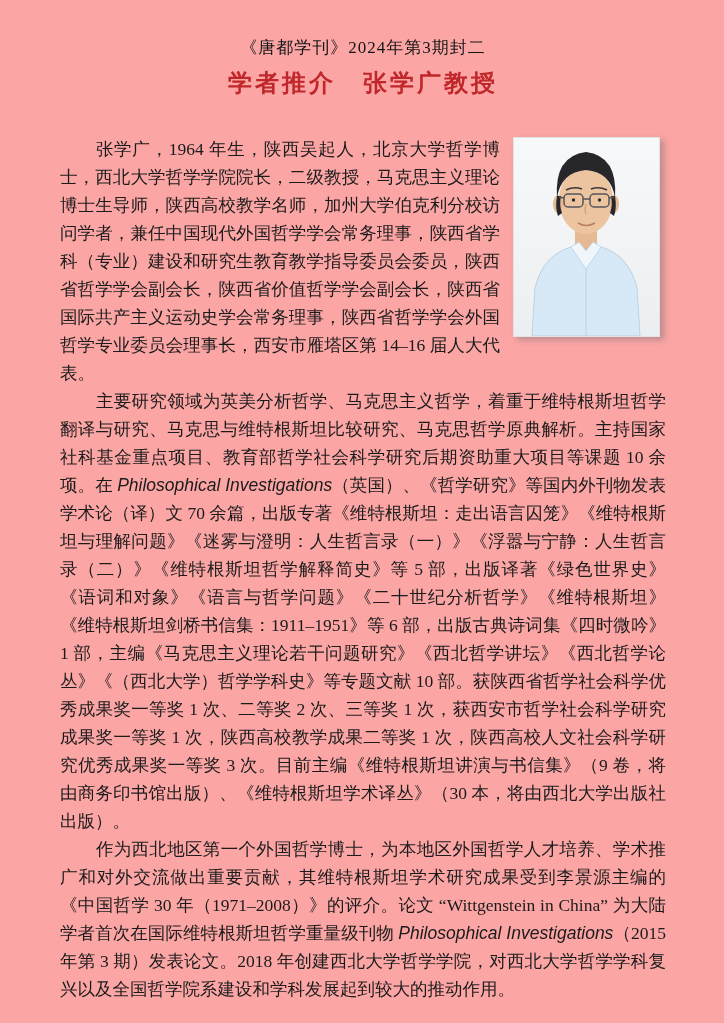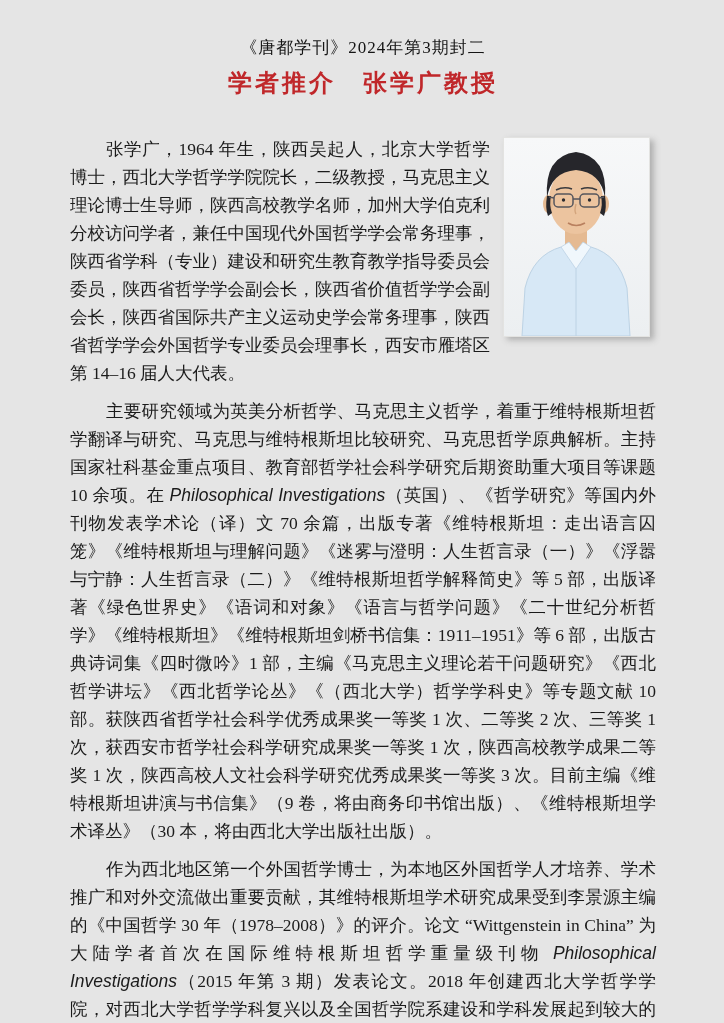--- a/index.html
+++ b/index.html
@@ -5,21 +5,21 @@
   html, body {
     margin: 0;
     padding: 0;
     background: #ffffff;
   }
   .page {
     position: relative;
     width: 724px;
     height: 1023px;
     box-sizing: border-box;
-    background: #e5e5e5;
+    background: #fca5a5;
     padding: 36px 58px 30px 60px;
     font-family: "Liberation Serif", "DejaVu Serif", serif;
     color: #1b1b1b;
     overflow: hidden;
   }
   .header-line {
     text-align: center;
     font-size: 17px;
     letter-spacing: 1px;
     color: #151515;
@@ -35,21 +35,21 @@
     line-height: 32px;
   }
   .content {
     margin-top: 36px;
     font-size: 17.5px;
     line-height: 28px;
     text-align: justify;
     text-justify: inter-ideograph;
   }
   .content p {
-    margin: 10px;
+    margin: 0;
     text-indent: 2.05em;
   }
   .latin-italic {
     font-style: italic;
     font-family: Liberation Sans, sans-serif;
   }
   .photo-wrap {
     float: right;
     width: 145px;
     height: 198px;
@@ -118,17 +118,17 @@
         </svg>
       </span>
       <span>张学广，1964 年生，陕西吴起人，北京大学哲学博士，西北大学哲学学院院长，二级教授，马克思主义理论博士生导师，陕西高校教学名师，加州大学伯克利分校访问学者，兼任中国现代外国哲学学会常务理事，陕西省学科（专业）建设和研究生教育教学指导委员会委员，陕西省哲学学会副会长，陕西省价值哲学学会副会长，陕西省国际共产主义运动史学会常务理事，陕西省哲学学会外国哲学专业委员会理事长，西安市雁塔区第 14–16 届人大代表。</span>
     </p>
 
     <p>
       <span>主要研究领域为英美分析哲学、马克思主义哲学，着重于维特根斯坦哲学翻译与研究、马克思与维特根斯坦比较研究、马克思哲学原典解析。主持国家社科基金重点项目、教育部哲学社会科学研究后期资助重大项目等课题 10 余项。在 </span><i class="latin-italic">Philosophical Investigations</i><span>（英国）、《哲学研究》等国内外刊物发表学术论（译）文 70 余篇，出版专著《维特根斯坦：走出语言囚笼》《维特根斯坦与理解问题》《迷雾与澄明：人生哲言录（一）》《浮嚣与宁静：人生哲言录（二）》《维特根斯坦哲学解释简史》等 5 部，出版译著《绿色世界史》《语词和对象》《语言与哲学问题》《二十世纪分析哲学》《维特根斯坦》《维特根斯坦剑桥书信集：1911–1951》等 6 部，出版古典诗词集《四时微吟》1 部，主编《马克思主义理论若干问题研究》《西北哲学讲坛》《西北哲学论丛》《（西北大学）哲学学科史》等专题文献 10 部。获陕西省哲学社会科学优秀成果奖一等奖 1 次、二等奖 2 次、三等奖 1 次，获西安市哲学社会科学研究成果奖一等奖 1 次，陕西高校教学成果二等奖 1 次，陕西高校人文社会科学研究优秀成果奖一等奖 3 次。目前主编《维特根斯坦讲演与书信集》（9 卷，将由商务印书馆出版）、《维特根斯坦学术译丛》（30 本，将由西北大学出版社出版）。</span>
     </p>
 
     <p>
-      <span>作为西北地区第一个外国哲学博士，为本地区外国哲学人才培养、学术推广和对外交流做出重要贡献，其维特根斯坦学术研究成果受到李景源主编的《中国哲学 30 年（1978–2008）》的评介。论文 “Wittgenstein in China” 为大陆学者首次在国际维特根斯坦哲学重量级刊物 </span><i class="latin-italic">Philosophical Investigations</i><span>（2015 年第 3 期）发表论文。2018 年创建西北大学哲学学院，对西北大学哲学学科复兴以及全国哲学院系建设和学科发展起到较大的推动作用。</span>
+      <span>作为西北地区第一个外国哲学博士，为本地区外国哲学人才培养、学术推广和对外交流做出重要贡献，其维特根斯坦学术研究成果受到李景源主编的《中国哲学 30 年（1971–2008）》的评介。论文 “Wittgenstein in China” 为大陆学者首次在国际维特根斯坦哲学重量级刊物 </span><i class="latin-italic">Philosophical Investigations</i><span>（2015 年第 3 期）发表论文。2018 年创建西北大学哲学学院，对西北大学哲学学科复兴以及全国哲学院系建设和学科发展起到较大的推动作用。</span>
     </p>
 
   </div>
 </div>
 
 </body></html>

